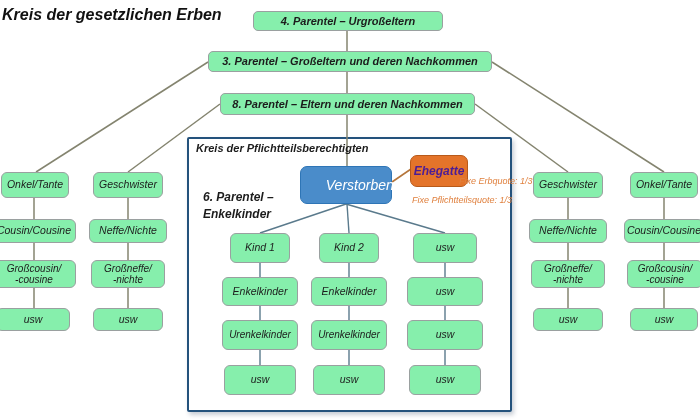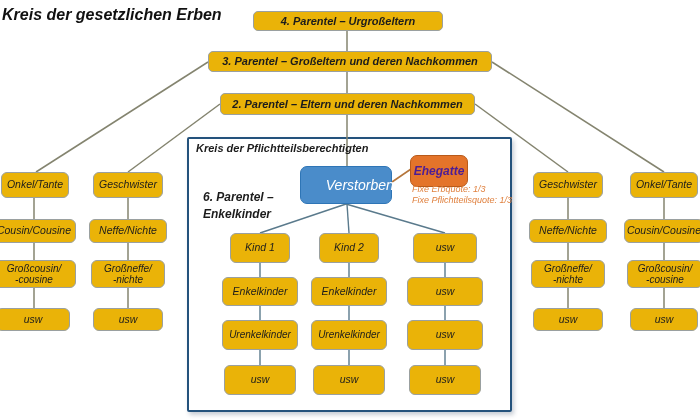--- a/index.html
+++ b/index.html
@@ -7,21 +7,21 @@
     position:relative;width:700px;height:420px;background:#ffffff;overflow:hidden;
     font-family:"Liberation Sans",sans-serif;color:#1c1c1c;font-style:italic;
   }
   #stage *{box-sizing:border-box;}
   .abs{position:absolute;}
   #lines{position:absolute;left:0;top:0;width:700px;height:420px;z-index:1;}
   .page-title{
     left:2px;top:6px;font-size:16px;font-weight:bold;color:#111;white-space:nowrap;z-index:2;
   }
   .node{
-    background:#eab308;border:1.4px solid #9aa0a0;border-radius:6px;
+    background:#86efac;border:1.4px solid #9aa0a0;border-radius:6px;
     display:flex;flex-direction:column;align-items:center;justify-content:center;
     text-align:left;font-size:10.5px;line-height:1.12;z-index:2;color:#1c1c1c;
   }
   .node.small3{font-size:10px;}
   .parentel{font-weight:bold;font-size:11px;border-radius:5px;white-space:nowrap;}
   .central-box{
     left:187px;top:137px;width:325px;height:275px;
     border:2px solid var(--central-border,#24527c);border-radius:2px;
     background:transparent;z-index:0;
     box-shadow:2px 3px 4px rgba(40,60,90,.25);
@@ -100,21 +100,21 @@
     <line x1="349" y1="263" x2="349" y2="277" style="stroke:var(--inner-line,#5a7a8c);stroke-width:1.4"></line>
     <line x1="349" y1="306" x2="349" y2="320" style="stroke:var(--inner-line,#5a7a8c);stroke-width:1.4"></line>
     <line x1="349" y1="350" x2="349" y2="365" style="stroke:var(--inner-line,#5a7a8c);stroke-width:1.4"></line>
     <line x1="445" y1="263" x2="445" y2="277" style="stroke:var(--inner-line,#5a7a8c);stroke-width:1.4"></line>
     <line x1="445" y1="306" x2="445" y2="320" style="stroke:var(--inner-line,#5a7a8c);stroke-width:1.4"></line>
     <line x1="445" y1="350" x2="445" y2="365" style="stroke:var(--inner-line,#5a7a8c);stroke-width:1.4"></line>
   </svg>
 
   <div class="abs node parentel" style="left:253px;top:11px;width:190px;height:20px;">4. Parentel – Urgroßeltern</div>
   <div class="abs node parentel" style="left:208px;top:51px;width:284px;height:21px;">3. Parentel – Großeltern und deren Nachkommen</div>
-  <div class="abs node parentel" style="left:220px;top:93px;width:255px;height:22px;">2. Parentel – Eltern und deren Nachkommen</div>
+  <div class="abs node parentel" style="left:220px;top:93px;width:255px;height:22px;">8. Parentel – Eltern und deren Nachkommen</div>
 
   <div class="abs node" style="left:1px;top:172px;width:68px;height:26px;">Onkel/Tante</div>
   <div class="abs node" style="left:-8px;top:219px;width:84px;height:24px;">Cousin/Cousine</div>
   <div class="abs node small3" style="left:-8px;top:260px;width:84px;height:28px;">
     <span>Großcousin/</span>
     <span>-cousine</span>
   </div>
   <div class="abs node" style="left:-4px;top:308px;width:74px;height:23px;">usw</div>
 
   <div class="abs node" style="left:93px;top:172px;width:70px;height:26px;">Geschwister</div>
@@ -142,21 +142,21 @@
   <div class="abs node" style="left:630px;top:308px;width:68px;height:23px;">usw</div>
 
   <div class="abs central-title">Kreis der Pflichtteilsberechtigten</div>
   <div class="abs parentel1-label">
     <div>6. Parentel –</div>
     <div>Enkelkinder</div>
   </div>
 
   <div class="abs deceased">Verstorbener</div>
   <div class="abs spouse">Ehegatte</div>
-  <div class="abs spouse-note" style="left:412px;top:184px;">Fixe Erbquote: 1/3</div>
+  <div class="abs spouse-note" style="left:412px;top:176px;padding-left:47px;">Fixe Erbquote: 1/3</div>
   <div class="abs spouse-note" style="left:412px;top:195px;">Fixe Pflichtteilsquote: 1/3</div>
 
   <div class="abs node" style="left:230px;top:233px;width:60px;height:30px;">Kind 1</div>
   <div class="abs node" style="left:222px;top:277px;width:76px;height:29px;">Enkelkinder</div>
   <div class="abs node small3" style="left:222px;top:320px;width:76px;height:30px;">Urenkelkinder</div>
   <div class="abs node" style="left:224px;top:365px;width:72px;height:30px;">usw</div>
 
   <div class="abs node" style="left:319px;top:233px;width:60px;height:30px;">Kind 2</div>
   <div class="abs node" style="left:311px;top:277px;width:76px;height:29px;">Enkelkinder</div>
   <div class="abs node small3" style="left:311px;top:320px;width:76px;height:30px;">Urenkelkinder</div>

